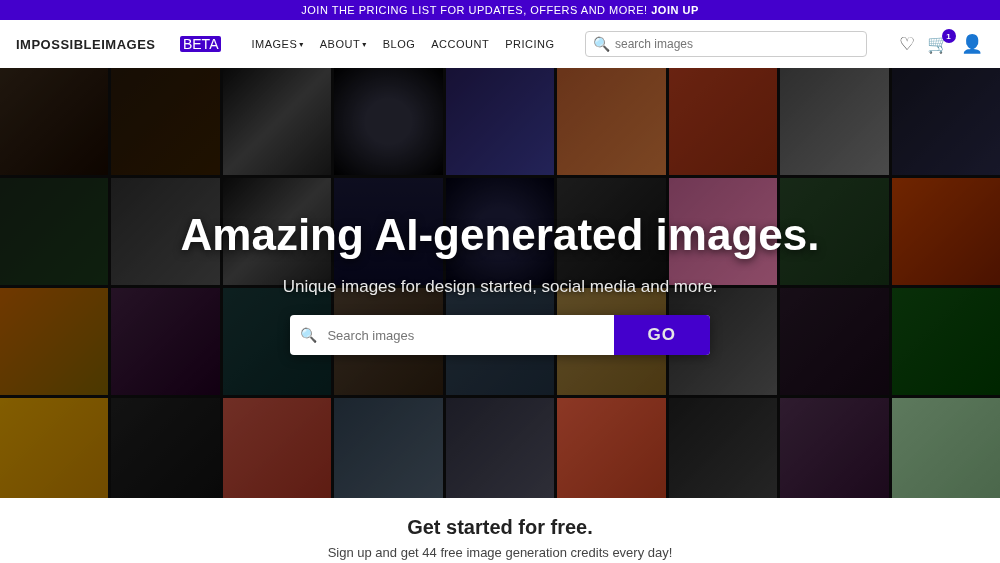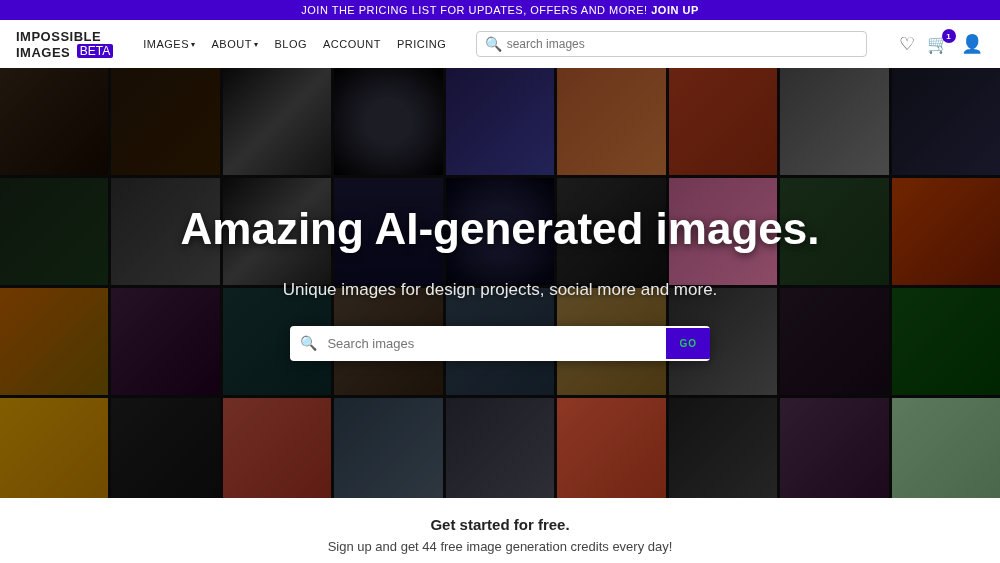--- a/index.html
+++ b/index.html
@@ -22,47 +22,46 @@
       display: flex;
       align-items: center;
       padding: 0 16px;
       height: 48px;
       gap: 16px;
       position: relative;
       z-index: 10;
     }
     #logo {
       display: flex;
-      flex-direction: column;
       line-height: 1;
       margin-right: 8px;
       min-width: 90px;
     }
     #logo .logo-top {
       font-size: 13px;
       font-weight: bold;
       color: #222;
       text-transform: uppercase;
       letter-spacing: 0.5px;
     }
     #logo .logo-bottom {
       font-size: 13px;
       font-weight: bold;
       color: #222;
       text-transform: uppercase;
       letter-spacing: 0.5px;
     }
     #logo .logo-beta {
-      font-size: 12px;
+      font-size: 14px;
       background: #4400cc;
       color: #fff;
       padding: 1px 3px;
       border-radius: 2px;
       display: inline-block;
-      margin-left: 2px;
+      margin-left: 20px;
       vertical-align: top;
     }
     .nav-links {
       display: flex;
       align-items: center;
       gap: 4px;
       font-size: 12px;
       color: #222;
     }
     .nav-item {
@@ -187,21 +186,21 @@
 
     
     #hero-overlay {
       position: absolute;
       top: 0; left: 0; right: 0; bottom: 0;
       background: rgba(0,0,0,0.45);
       display: flex;
       flex-direction: column;
       align-items: center;
       justify-content: center;
-      gap: 26px;
+      gap: 18px;
     }
 
     #hero-title {
       font-size: 44px;
       font-weight: 900;
       color: #fff;
       text-align: center;
       line-height: 1.1;
       text-shadow: 0 2px 8px rgba(0,0,0,0.7);
     }
@@ -235,42 +234,42 @@
       border: none;
       outline: none;
       font-size: 13px;
       color: #888;
       padding: 10px 0;
       background: transparent;
     }
 
     #hero-search button {
       background: #4400cc;
-      color: #22c55e;
+      color: #e5e5e5;
       border: none;
-      padding: 10px 13px;
-      font-size: 10px;
+      padding: 10px 34px;
+      font-size: 17px;
       font-weight: bold;
       cursor: pointer;
       letter-spacing: 1px;
     }
 
     
     #bottom-section {
       background: #fff;
       display: flex;
       flex-direction: column;
       align-items: center;
       justify-content: center;
       padding: 18px 0 12px 0;
       gap: 6px;
     }
 
     #bottom-title {
-      font-size: 15px;
+      font-size: 20px;
       font-weight: 700;
       color: #222;
     }
 
     #bottom-subtitle {
       font-size: 13px;
       color: #444;
     }
   </style>
 </head>
@@ -364,21 +363,21 @@
     <div class="grid-cell c31"></div>
     <div class="grid-cell c32"></div>
     <div class="grid-cell c33"></div>
     <div class="grid-cell c34"></div>
     <div class="grid-cell c35"></div>
     <div class="grid-cell c36"></div>
   </div>
 
   <div id="hero-overlay">
     <h1 id="hero-title">Amazing AI-generated images.</h1>
-    <p id="hero-subtitle">Unique images for design projects, social more and more.</p>
+    <p id="hero-subtitle">Unique images for design started, social media and more.</p>
     <div id="hero-search">
       <span class="search-icon-hero">🔍</span>
       <input type="text" placeholder="Search images" style="">
       <button>GO</button>
     </div>
   </div>
 </div>
 
 <div id="bottom-section">
   <h2 id="bottom-title">Get started for free.</h2>

